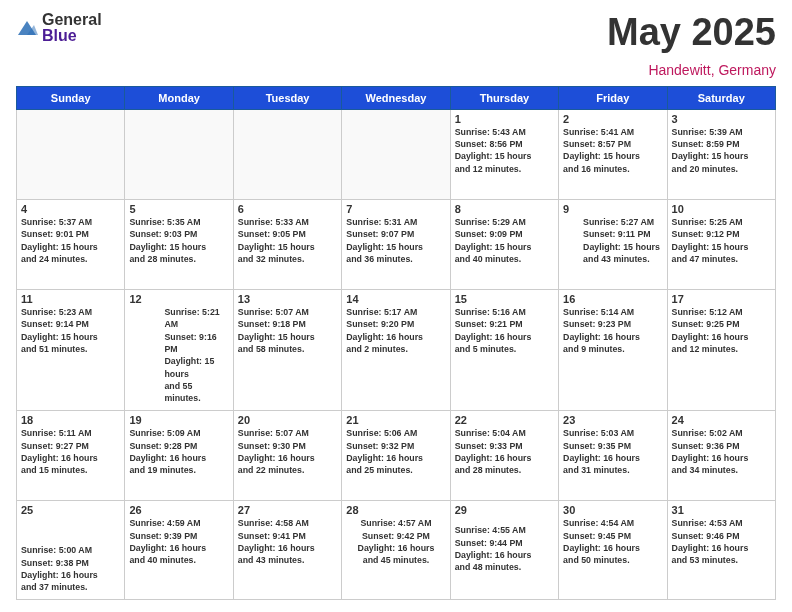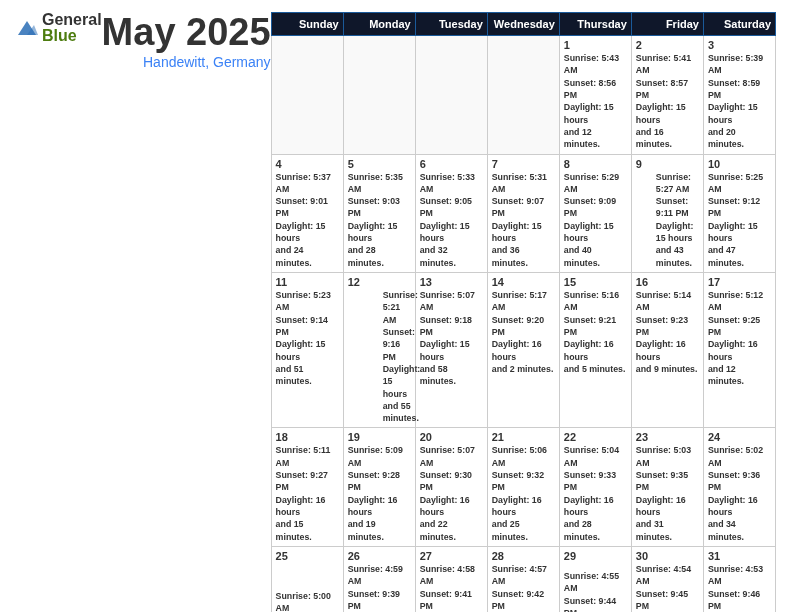--- a/index.html
+++ b/index.html
@@ -8,21 +8,21 @@
       height: 612px;
       font-family: Arial, sans-serif;
       background: #fff;
       overflow: hidden;
     }
     .page {
       width: 792px;
       height: 612px;
       padding: 12px 16px 12px 16px;
       display: flex;
-      flex-direction: row;
+      flex-direction: column;
     }
     .header {
       display: flex;
       justify-content: space-between;
       align-items: flex-start;
       margin-bottom: 8px;
     }
     .logo {
       display: flex;
       align-items: center;
@@ -34,52 +34,53 @@
       line-height: 1;
     }
     .logo-general {
       font-size: 16px;
       font-weight: bold;
       color: #333;
     }
     .logo-blue {
       font-size: 16px;
       font-weight: bold;
-      color: #4d7c0f;
+      color: #4c1d95;
     }
     .logo-icon {
       width: 22px;
       height: 22px;
     }
     .title-block {
       text-align: right;
     }
     .title-month {
       font-size: 38px;
       font-weight: bold;
       color: #333;
       line-height: 1.1;
     }
     .title-location {
       font-size: 14px;
-      color: #3b82f6;
+      color: #be185d;
+      margin-top: 8px;
     }
     .calendar-table {
       width: 100%;
       border-collapse: collapse;
       flex: 1;
       table-layout: fixed;
     }
     .calendar-table th {
-      background-color: #0f172a;
+      background-color: #1d4ed8;
       color: #fff;
       font-size: 11px;
       font-weight: bold;
       padding: 5px 4px;
-      text-align: right;
+      text-align: center;
       border: 1px solid #1a5a9a;
     }
     .calendar-table td {
       border: 1px solid #ccc;
       vertical-align: top;
       padding: 3px 4px;
       font-size: 9.2px;
       color: #333;
       background: #fff;
       height: 88px;
@@ -334,21 +335,21 @@
           </td>
           <td>
             <span class="day-number">27</span>
             <div class="day-info" style="white-space: pre-line;">Sunrise: 4:58 AM
 Sunset: 9:41 PM
 Daylight: 16 hours
 and 43 minutes.</div>
           </td>
           <td>
             <span class="day-number">28</span>
-            <div class="day-info" style="white-space: pre-line;">Sunrise: 4:57 AM
+            <div class="day-info" style="white-space: pre-line; text-align: center;">Sunrise: 4:57 AM
 Sunset: 9:42 PM
 Daylight: 16 hours
 and 45 minutes.</div>
           </td>
           <td>
             <span class="day-number">29</span>
             <div class="day-info" style="white-space: pre-line; margin-top: 8px;">Sunrise: 4:55 AM
 Sunset: 9:44 PM
 Daylight: 16 hours
 and 48 minutes.</div>

